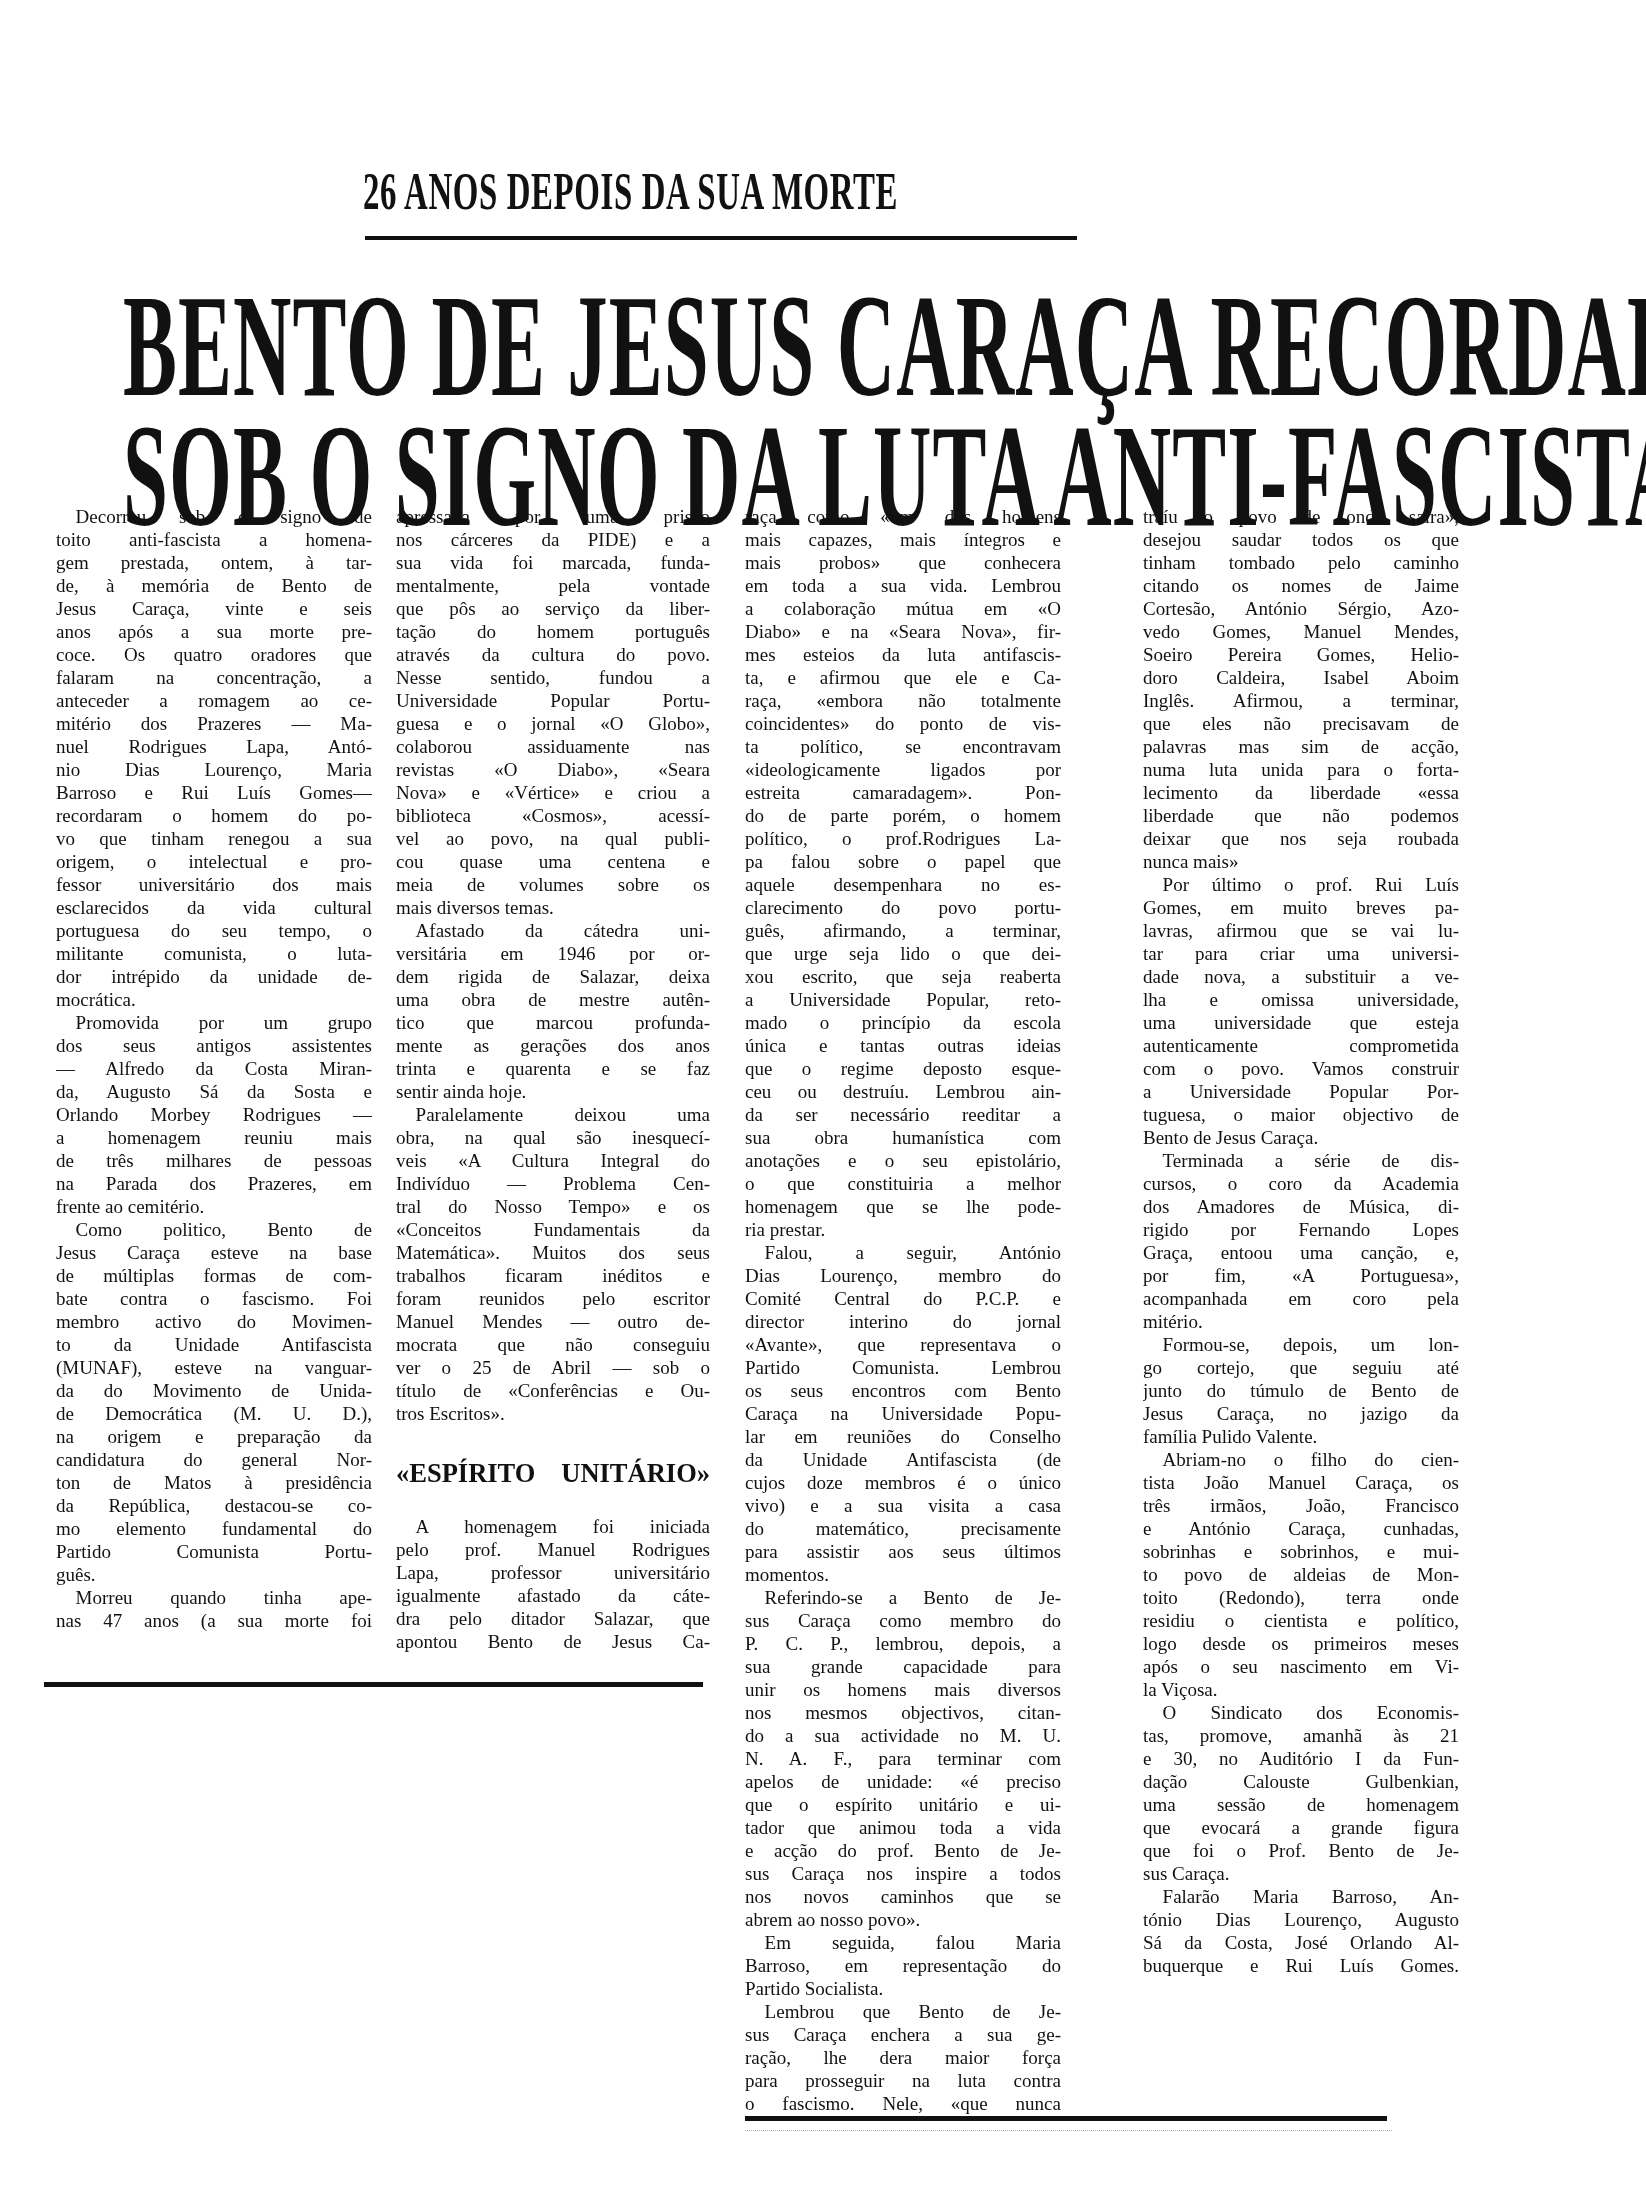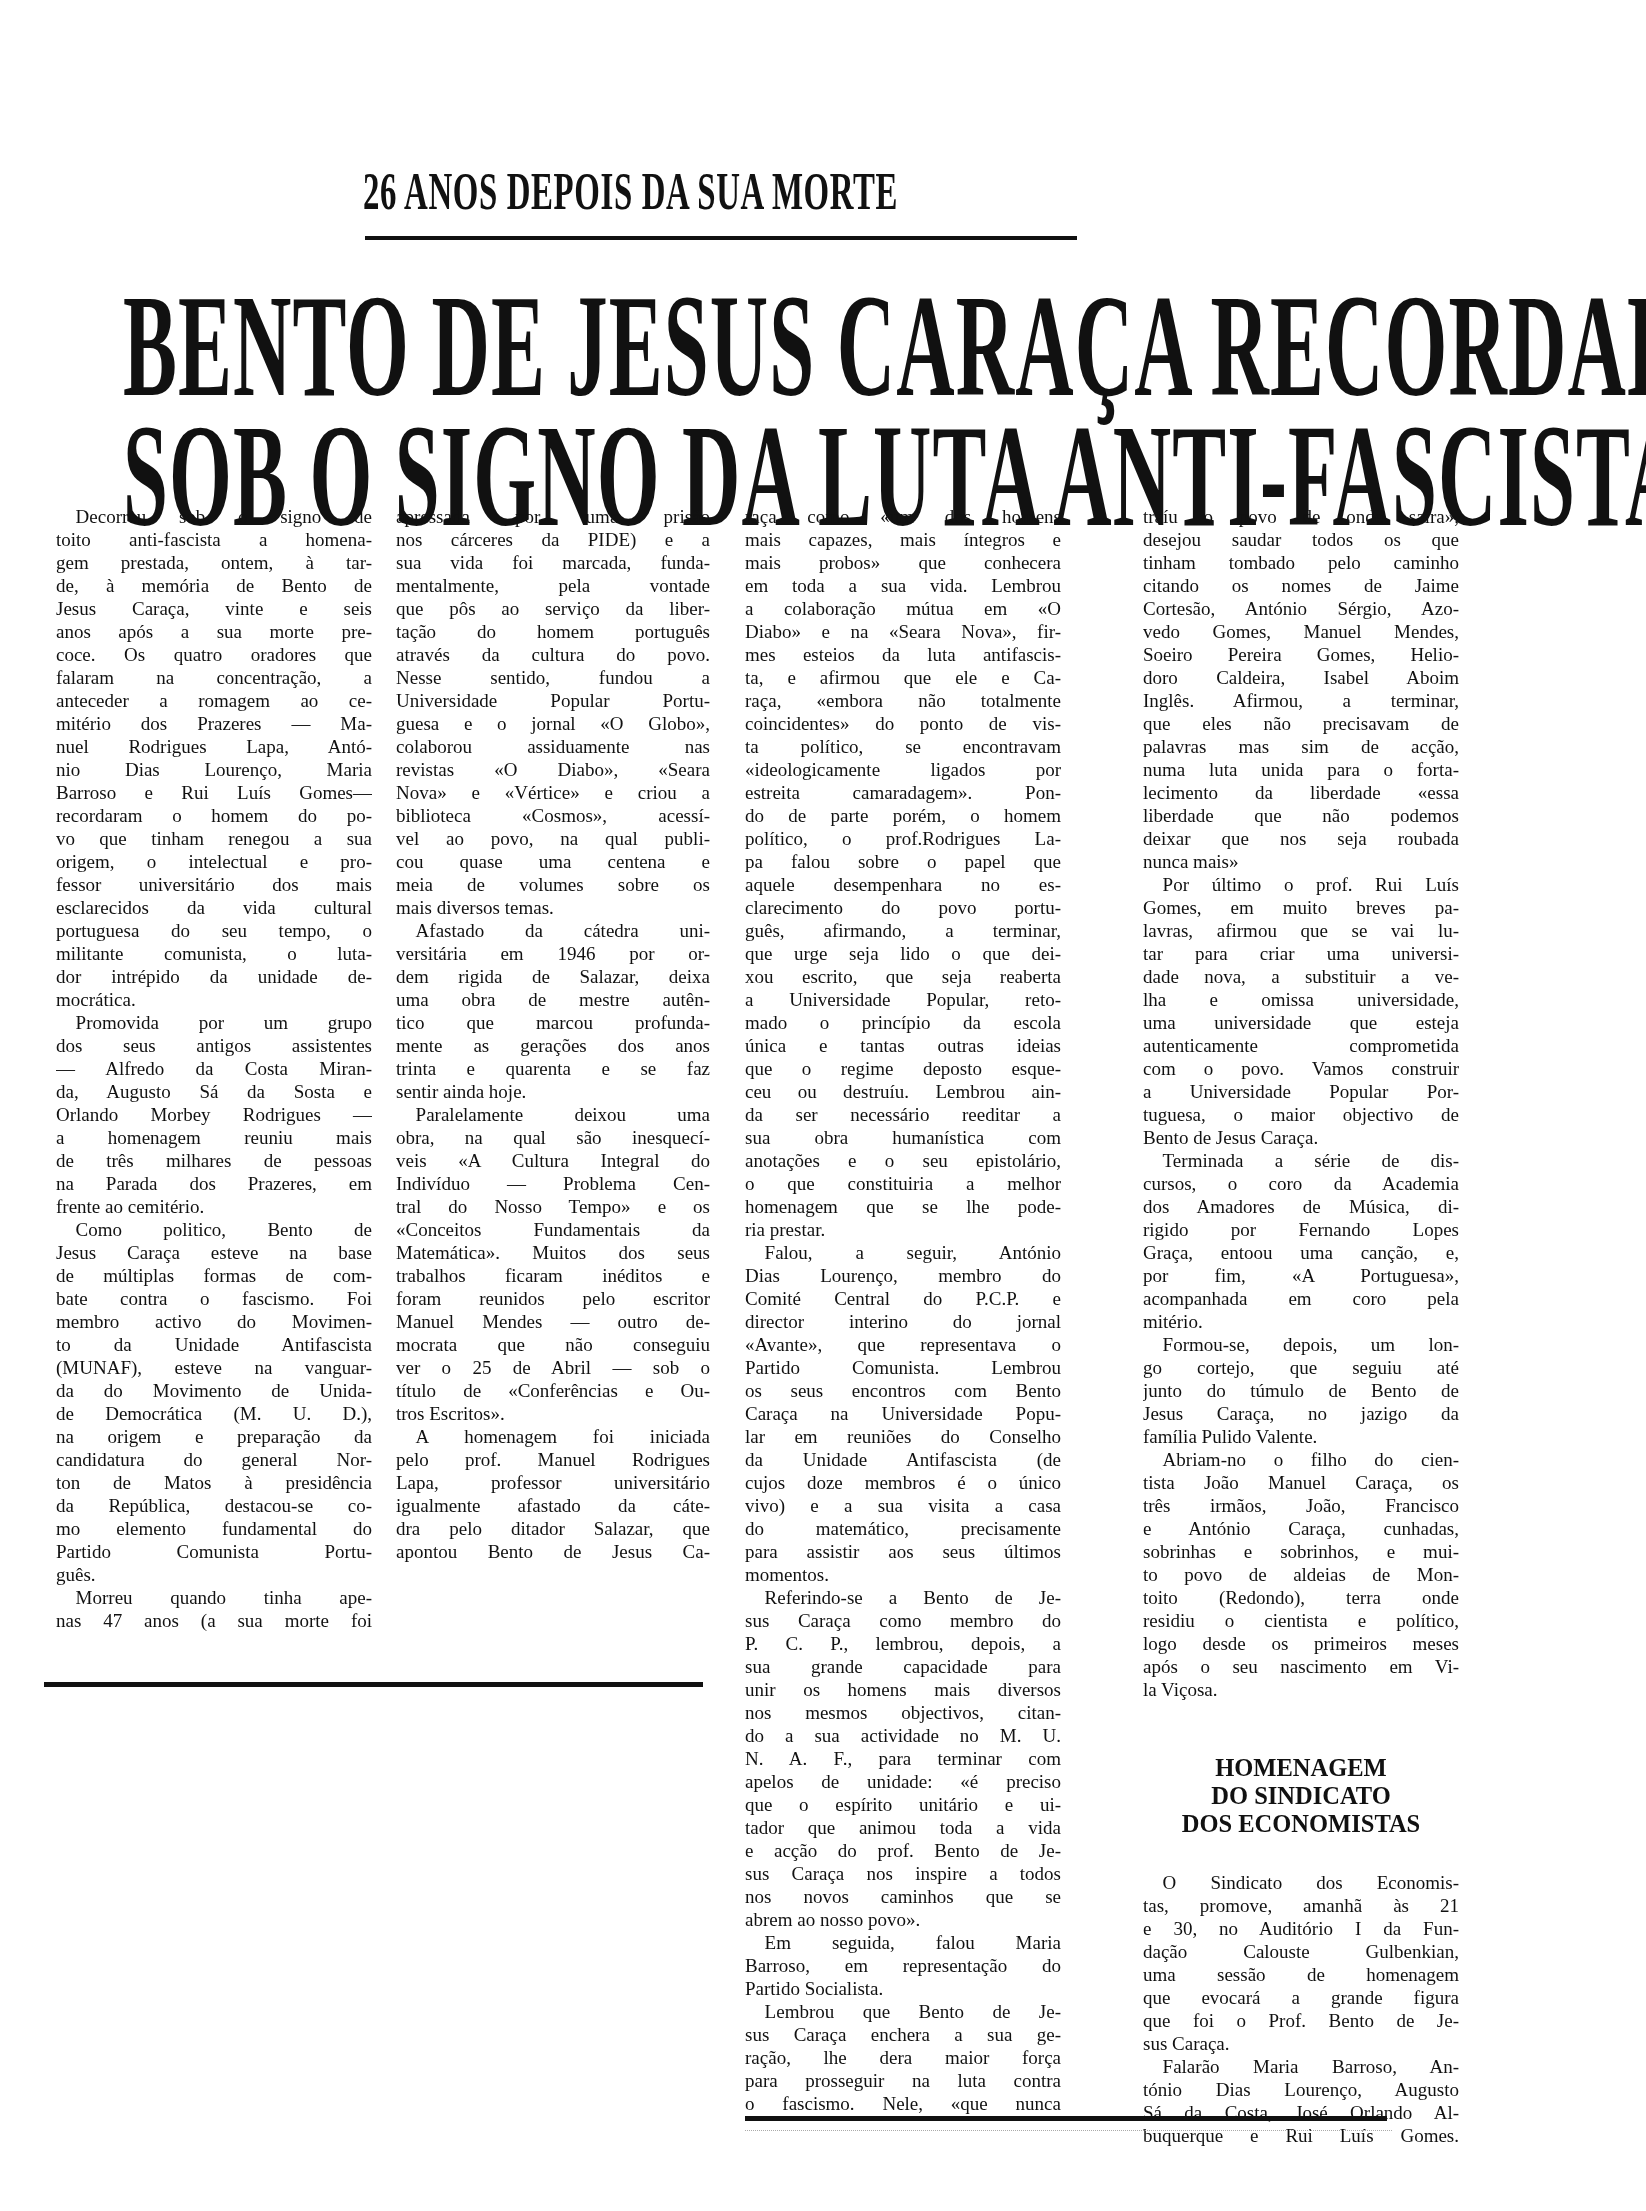--- a/index.html
+++ b/index.html
@@ -133,20 +133,21 @@
       <div class="ln">tral do Nosso Tempo» e os</div>
       <div class="ln">«Conceitos Fundamentais da</div>
       <div class="ln">Matemática». Muitos dos seus</div>
       <div class="ln">trabalhos ficaram inéditos e</div>
       <div class="ln">foram reunidos pelo escritor</div>
       <div class="ln">Manuel Mendes — outro de-</div>
       <div class="ln">mocrata que não conseguiu</div>
       <div class="ln">ver o 25 de Abril — sob o</div>
       <div class="ln">título de «Conferências e Ou-</div>
       <div class="ln last">tros Escritos».</div>
+      <div class="subhead">«ESPÍRITO UNITÁRIO»</div>
       <div class="ln ind">A homenagem foi iniciada</div>
       <div class="ln">pelo prof. Manuel Rodrigues</div>
       <div class="ln">Lapa, professor universitário</div>
       <div class="ln">igualmente afastado da cáte-</div>
       <div class="ln">dra pelo ditador Salazar, que</div>
       <div class="ln">apontou Bento de Jesus Ca-</div>
     </div>
   <div class="col c3">
       <div class="ln">raça como «um dos homens</div>
       <div class="ln">mais capazes, mais íntegros e</div>
@@ -265,25 +266,20 @@
       <div class="ln">tista João Manuel Caraça, os</div>
       <div class="ln">três irmãos, João, Francisco</div>
       <div class="ln">e António Caraça, cunhadas,</div>
       <div class="ln">sobrinhas e sobrinhos, e mui-</div>
       <div class="ln">to povo de aldeias de Mon-</div>
       <div class="ln">toito (Redondo), terra onde</div>
       <div class="ln">residiu o cientista e político,</div>
       <div class="ln">logo desde os primeiros meses</div>
       <div class="ln">após o seu nascimento em Vi-</div>
       <div class="ln last">la Viçosa.</div>
-      <div class="box-head">
-        <div>HOMENAGEM</div>
-        <div>DO SINDICATO</div>
-        <div>DOS ECONOMISTAS</div>
-      </div>
       <div>
         <div class="ln ind">O Sindicato dos Economis-</div>
         <div class="ln">tas, promove, amanhã às 21</div>
         <div class="ln">e 30, no Auditório I da Fun-</div>
         <div class="ln">dação Calouste Gulbenkian,</div>
         <div class="ln">uma sessão de homenagem</div>
         <div class="ln">que evocará a grande figura</div>
         <div class="ln">que foi o Prof. Bento de Je-</div>
         <div class="ln last">sus Caraça.</div>
         <div class="ln ind">Falarão Maria Barroso, An-</div>

